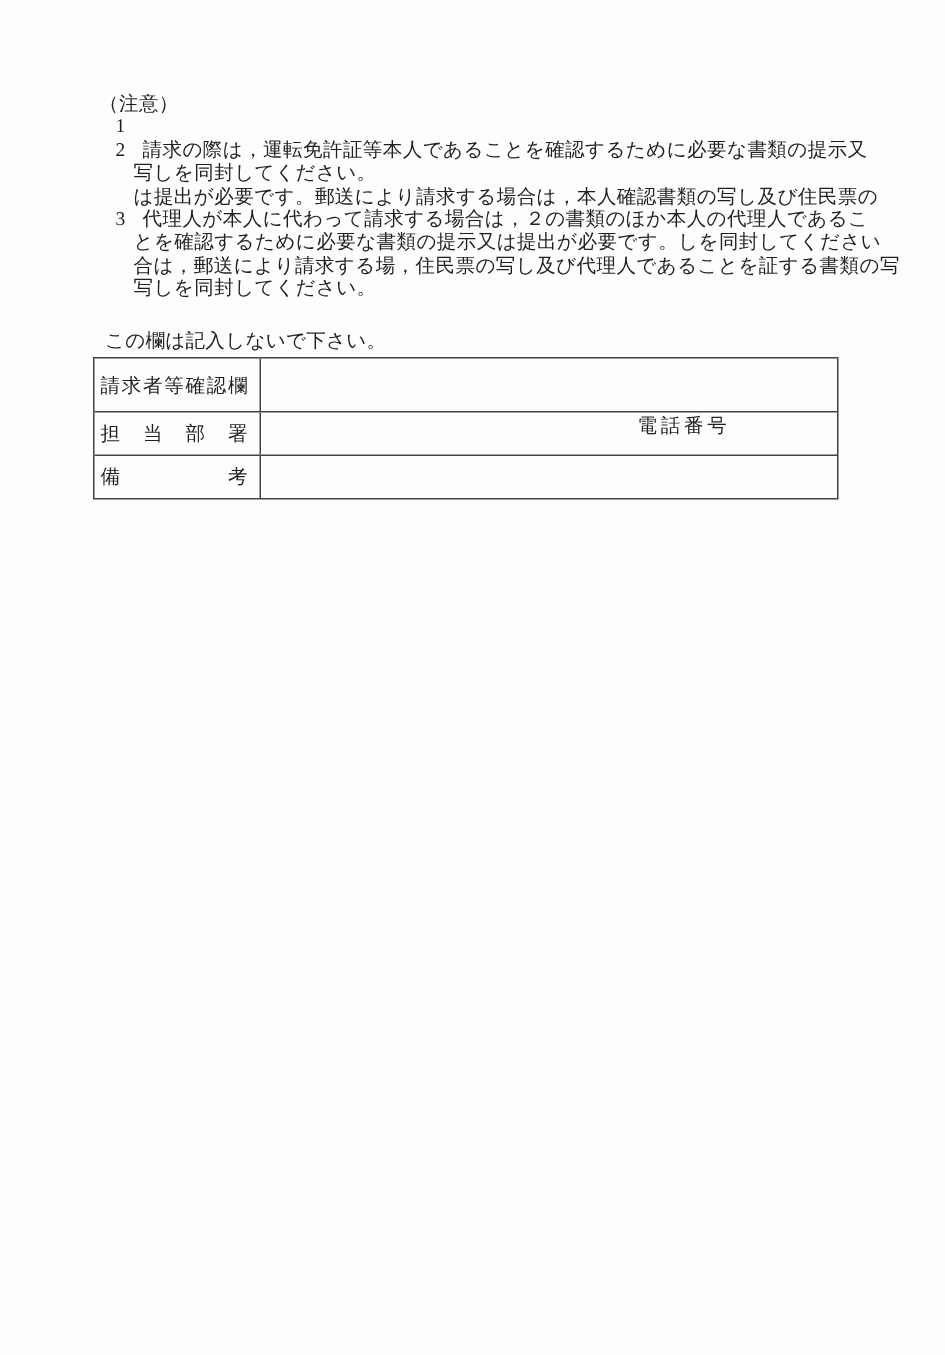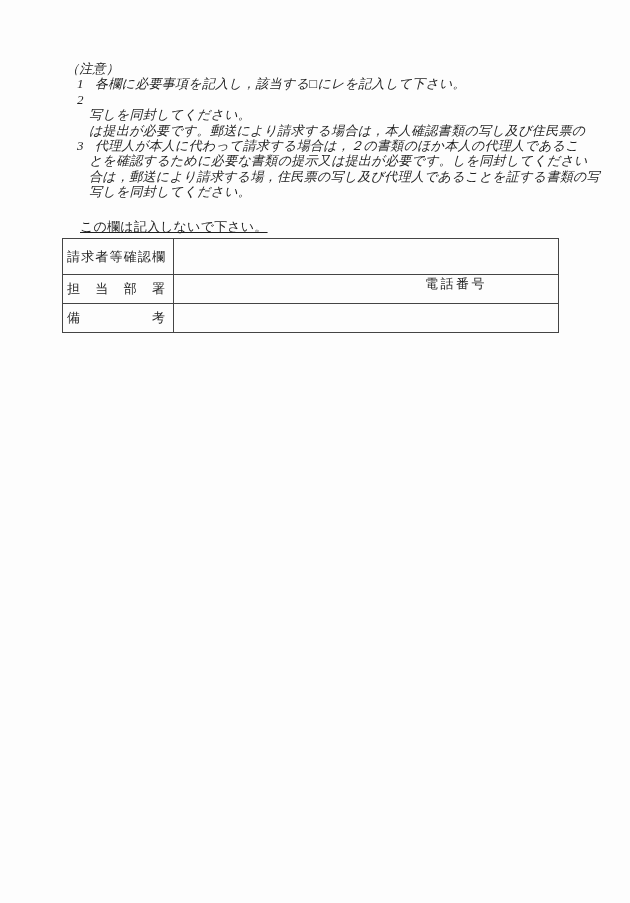--- a/index.html
+++ b/index.html
@@ -7,30 +7,30 @@
     position:relative;
     width:630px;height:903px;
     margin:0 auto;
     background:#fdfdfd;
     font-family:"Liberation Serif","DejaVu Serif",serif;
     color:#1f1f1f;
     font-size:13px;
     overflow:hidden;
   }
   
-  .notes{position:absolute;left:0;top:61px;right:0;font-style:italic;}
+  .notes{position:absolute;left:0;top:61px;right:0;}
   .ln{position:relative;height:15.4px;line-height:15.4px;white-space:nowrap;}
   .ln .heading{position:absolute;left:66px;letter-spacing:0.3px;}
   .ln .num{position:absolute;left:77px;}
   .ln .txt{position:absolute;left:95px;letter-spacing:0.3px;}
   .ln .txt.cont{left:89px;}
   
   .table-note{
-    position:absolute;left:80px;top:219px;
-    height:15px;line-height:15px;white-space:nowrap;letter-spacing:0.2px;text-decoration:underline;
+    position:absolute;left:70px;top:219px;
+    height:15px;line-height:15px;white-space:nowrap;letter-spacing:0.2px;
   }
   
   .otable{
     position:absolute;left:62px;top:238px;width:495px;
     border:1px solid #444;background:transparent;
   }
   .trow{display:flex;border-top:1px solid #444;}
   .trow:first-child{border-top:none;}
   .trow.r1{height:35px;}
   .trow.r2{height:28px;}
@@ -48,25 +48,25 @@
 
 <div class="page">
 
   <div class="notes">
     <div class="ln">
       <span class="heading">（注意）</span>
     </div>
 
     <div class="ln">
       <span class="num">1</span>
-      <span class="txt">各欄に必要事項を記入し，該当する□にレを記入して下さい。</span>
     </div>
 
     <div class="ln">
       <span class="num">2</span>
+      <span class="txt">請求の際は，運転免許証等本人であることを確認するために必要な書類の提示又</span>
     </div>
     <div class="ln">
       <span class="txt cont">写しを同封してください。</span>
     </div>
     <div class="ln">
       <span class="txt cont">は提出が必要です。郵送により請求する場合は，本人確認書類の写し及び住民票の</span>
     </div>
 
     <div class="ln">
       <span class="num">3</span>

